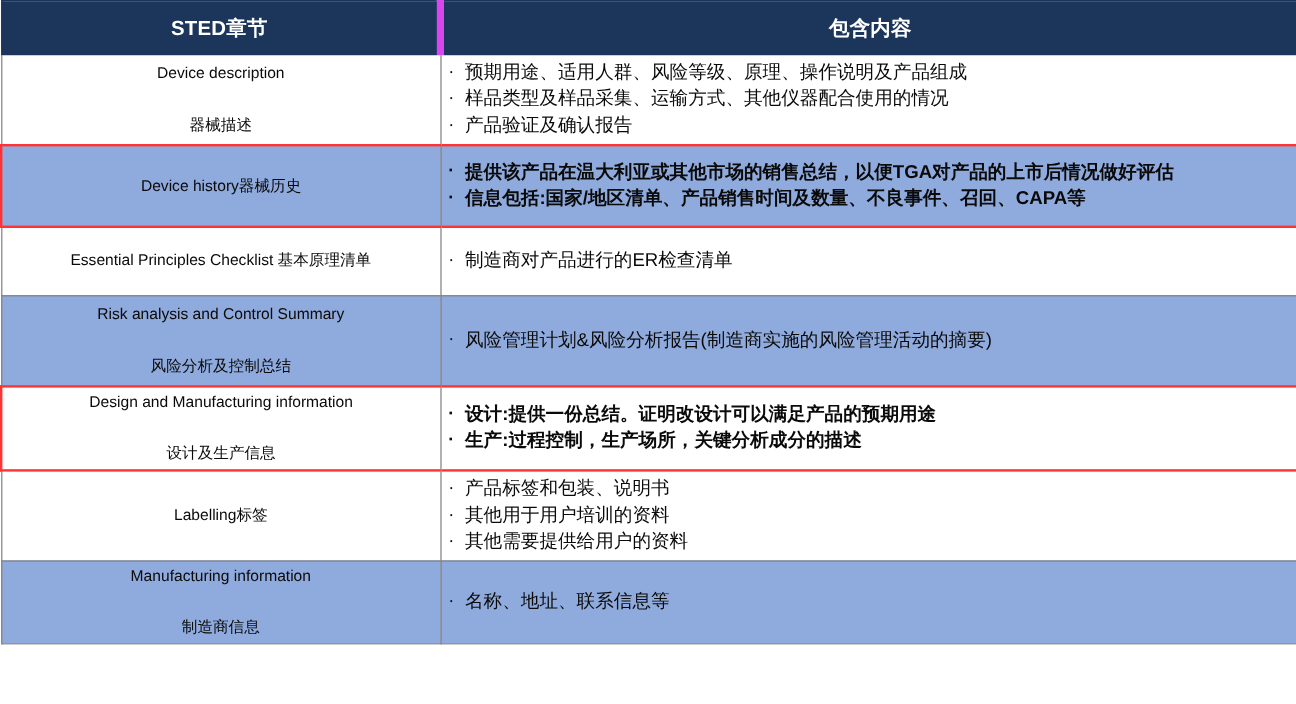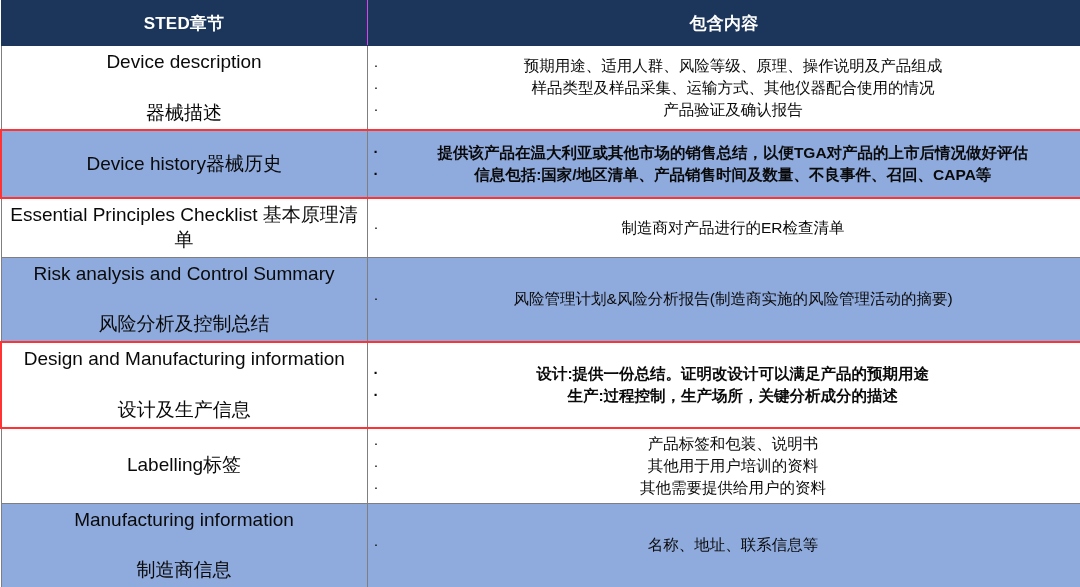--- a/index.html
+++ b/index.html
@@ -36,35 +36,35 @@
     font-size: 17px;
     font-weight: bold;
     text-align: center;
     vertical-align: middle;
     height: 44px;
     padding: 0 6px;
     border: 1px solid #1b355b;
     letter-spacing: 0.2px;
   }
   tr.header-row th.th-section {
-    border-right: 1px solid #d946ef;
+    border-right: 6px solid #d946ef;
   }
 
   
   td.cell-section {
     text-align: center;
     vertical-align: middle;
-    font-size: 19px;
+    font-size: 13px;
     line-height: 1.3;
     padding: 4px 8px;
     border: 1px solid #7f7f7f;
     box-sizing: border-box;
   }
   td.cell-content {
-    text-align: center;
+    text-align: left;
     vertical-align: middle;
     font-size: 15.5px;
     line-height: 1.42;
     padding: 4px 2px 4px 4px;
     border: 1px solid #7f7f7f;
     box-sizing: border-box;
   }
 
   
   tr.fill-white td { background: #ffffff; }

